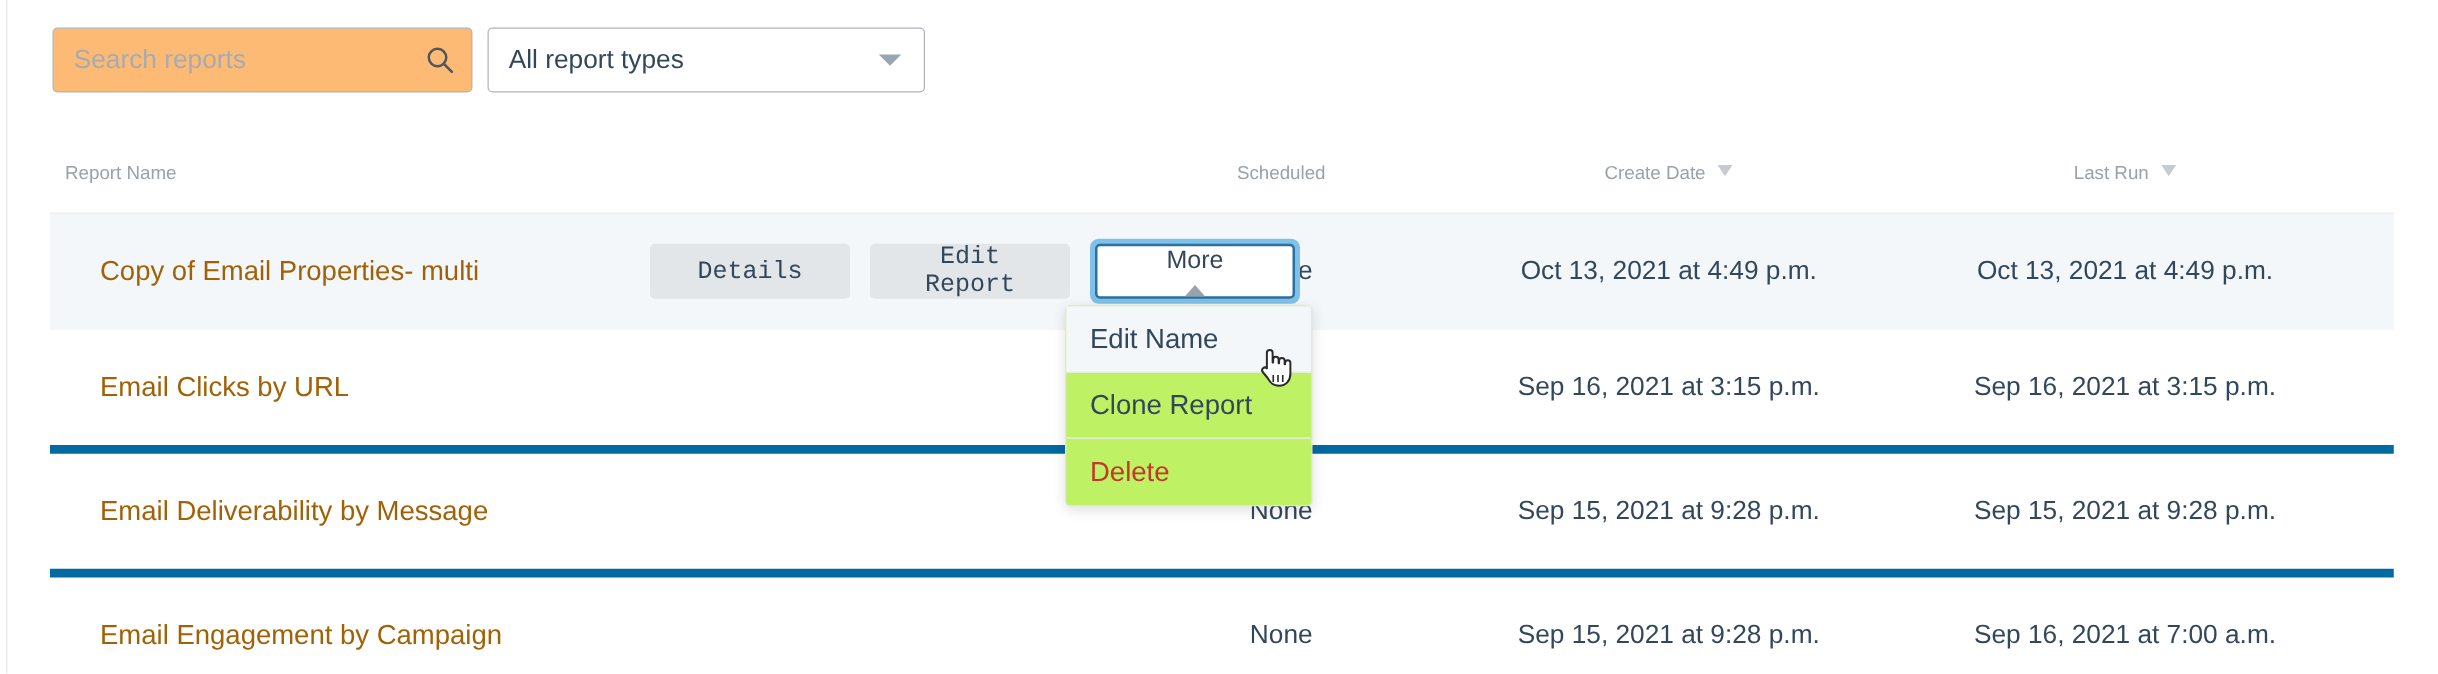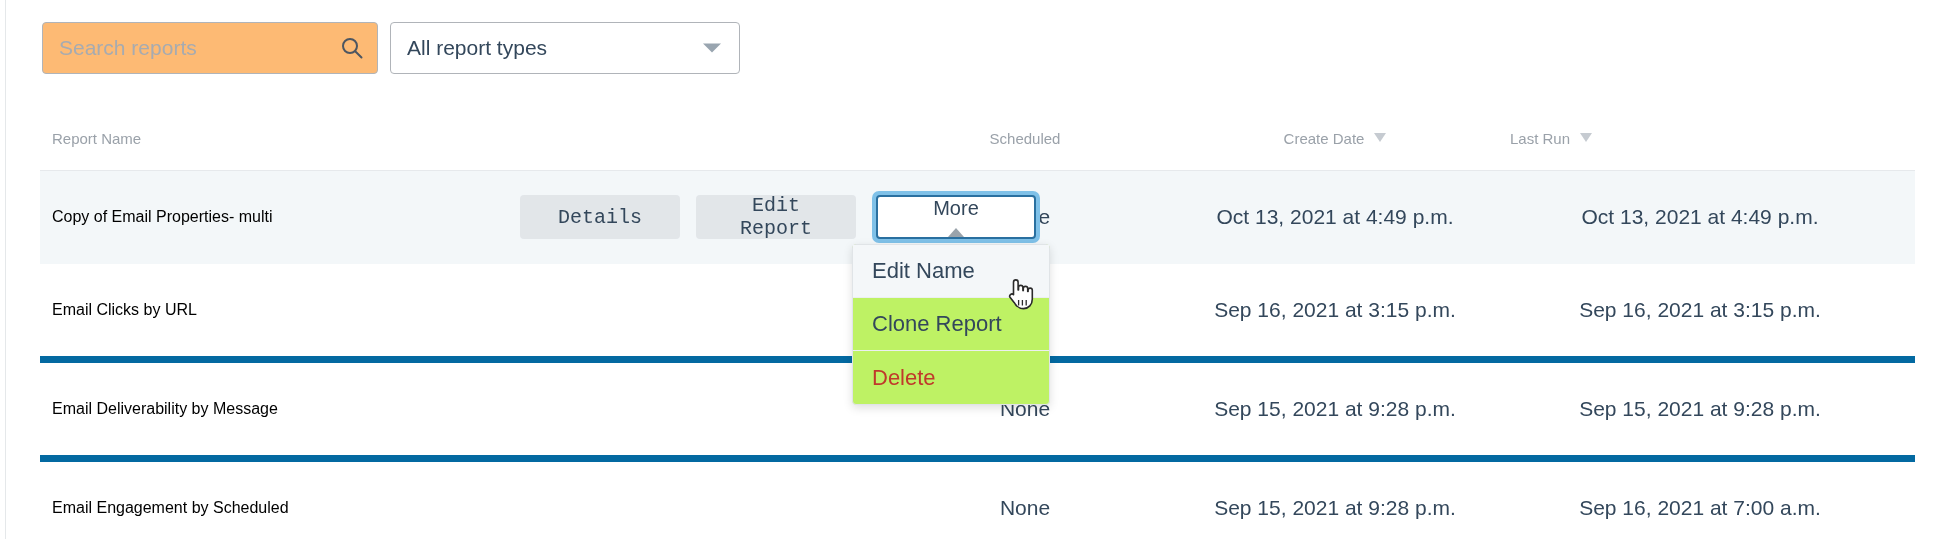--- a/index.html
+++ b/index.html
@@ -152,28 +152,29 @@
   .col-name     { width: 460px; flex: 0 0 460px; padding-left: 12px; box-sizing: border-box; }
   .col-actions  { width: 390px; flex: 0 0 390px; position: relative; }
   .col-sched    { width: 270px; flex: 0 0 270px; text-align: center; }
   .col-create   { width: 350px; flex: 0 0 350px; text-align: center; }
   .col-lastrun  { width: 380px; flex: 0 0 380px; text-align: center; }
 
   .h-name     { width: 460px; flex: 0 0 460px; padding-left: 12px; box-sizing: border-box; }
   .h-actions  { width: 390px; flex: 0 0 390px; }
   .h-sched    { width: 270px; flex: 0 0 270px; text-align: center; }
   .h-create   { width: 350px; flex: 0 0 350px; text-align: center; }
-  .h-lastrun  { width: 380px; flex: 0 0 380px; }
+  .h-lastrun  { width: 380px; flex: 0 0 380px; text-align: center; }
 
   .report-link {
-    font-size: 16px;
-    color: #000000;
+    font-size: 22px;
+    color: #a16207;
     text-decoration: none;
     cursor: pointer;
     white-space: nowrap;
+    margin-left: 28px;
   }
   .cell-text {
     font-size: 21px;
     color: #33475b;
     white-space: nowrap;
   }
 
   
   .actions {
     display: flex;
@@ -347,21 +348,21 @@
         <a class="report-link">Email Deliverability by Message</a>
       </div>
       <div class="col-actions"></div>
       <div class="col-sched cell-text">None</div>
       <div class="col-create cell-text">Sep 15, 2021 at 9:28 p.m.</div>
       <div class="col-lastrun cell-text">Sep 15, 2021 at 9:28 p.m.</div>
     </div>
 
     <div class="row">
       <div class="col-name">
-        <a class="report-link">Email Engagement by Scheduled</a>
+        <a class="report-link">Email Engagement by Campaign</a>
       </div>
       <div class="col-actions"></div>
       <div class="col-sched cell-text">None</div>
       <div class="col-create cell-text">Sep 15, 2021 at 9:28 p.m.</div>
       <div class="col-lastrun cell-text">Sep 16, 2021 at 7:00 a.m.</div>
     </div>
 
   </div>
 
   <div class="menu">

